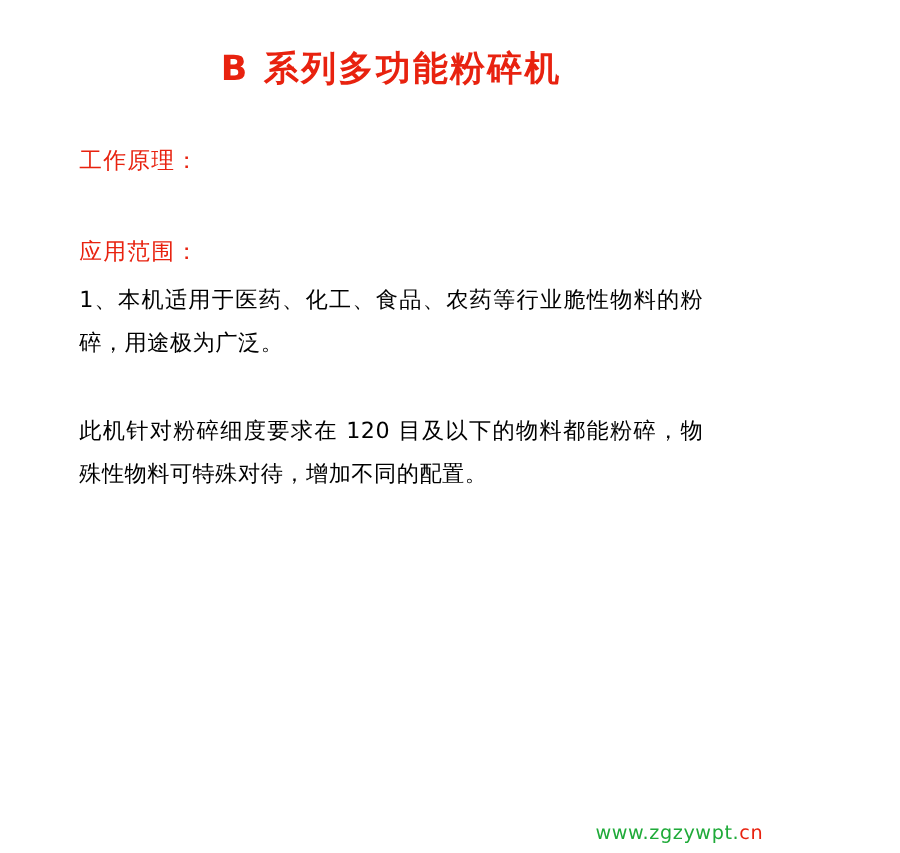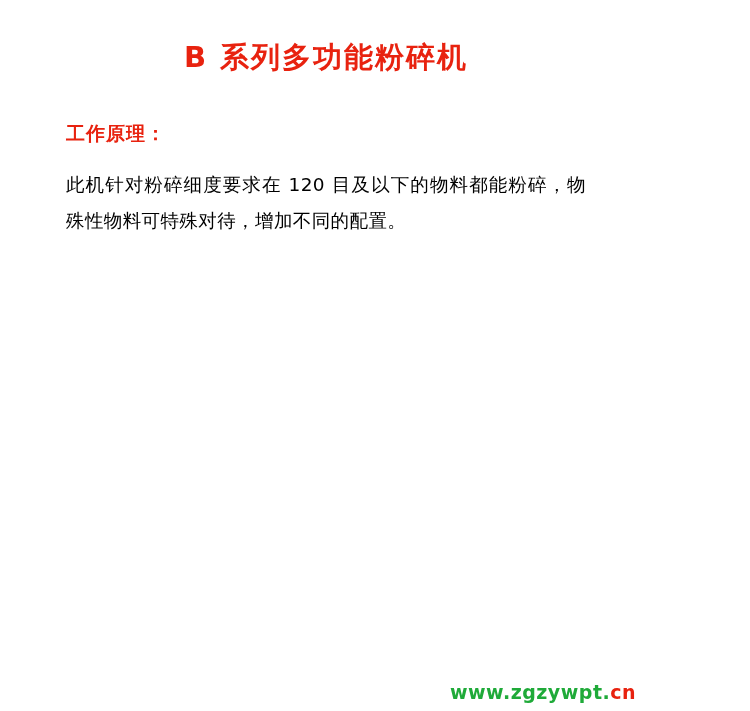--- a/index.html
+++ b/index.html
@@ -26,21 +26,21 @@
     color: #e8220f;
     font-size: 29px;
     font-weight: bold;
     letter-spacing: 2px;
     padding-top: 40px;
     line-height: 1.2;
   }
   .section-heading {
     color: #e8220f;
     font-size: 19px;
-    font-weight: bold;
+    font-weight: normal;
     letter-spacing: 1px;
     margin-top: 46px;
     margin-bottom: 10px;
   }
   .section-heading.app-range {
     margin-top: 50px;
   }
   .body-para {
     color: #000000;
     font-size: 18.5px;
@@ -57,46 +57,48 @@
     line-height: 1.93;
     text-align: justify;
     letter-spacing: 0.4px;
   }
   .note-para {
     color: #000000;
     font-size: 18.5px;
     line-height: 1.93;
     text-align: justify;
     letter-spacing: 0.4px;
-    margin-top: 20px;
+    margin-top: 38px;
   }
   .watermark {
     position: absolute;
     right: 16px;
     bottom: 8px;
     font-family: "DejaVu Sans", "Liberation Sans", sans-serif;
-    font-size: 19px;
-    font-weight: bold;
+    font-size: 16px;
+    font-weight: normal;
     letter-spacing: 0.5px;
     margin-top: 40px;
   }
   .watermark .wm-green { color: #1faa39; }
   .watermark .wm-red { color: #e8220f; }
 </style>
 </head>
 <body>
 
 <div class="page">
 
   <div class="doc-title">B 系列多功能粉碎机</div>
 
   <div class="section-heading">工作原理：</div>
 
 
+  <div class="section-heading app-range">应用范围：</div>
 
+  <div class="list-para">1、本机适用于医药、化工、食品、农药等行业脆性物料的粉碎，用途极为广泛。</div>
 
 
   <div class="note-para">此机针对粉碎细度要求在 120 目及以下的物料都能粉碎，物殊性物料可特殊对待，增加不同的配置。</div>
 
   <div class="watermark">
     <span class="wm-green">www.zgzywpt.</span><span class="wm-red">cn</span>
   </div>
 
 </div>
 

